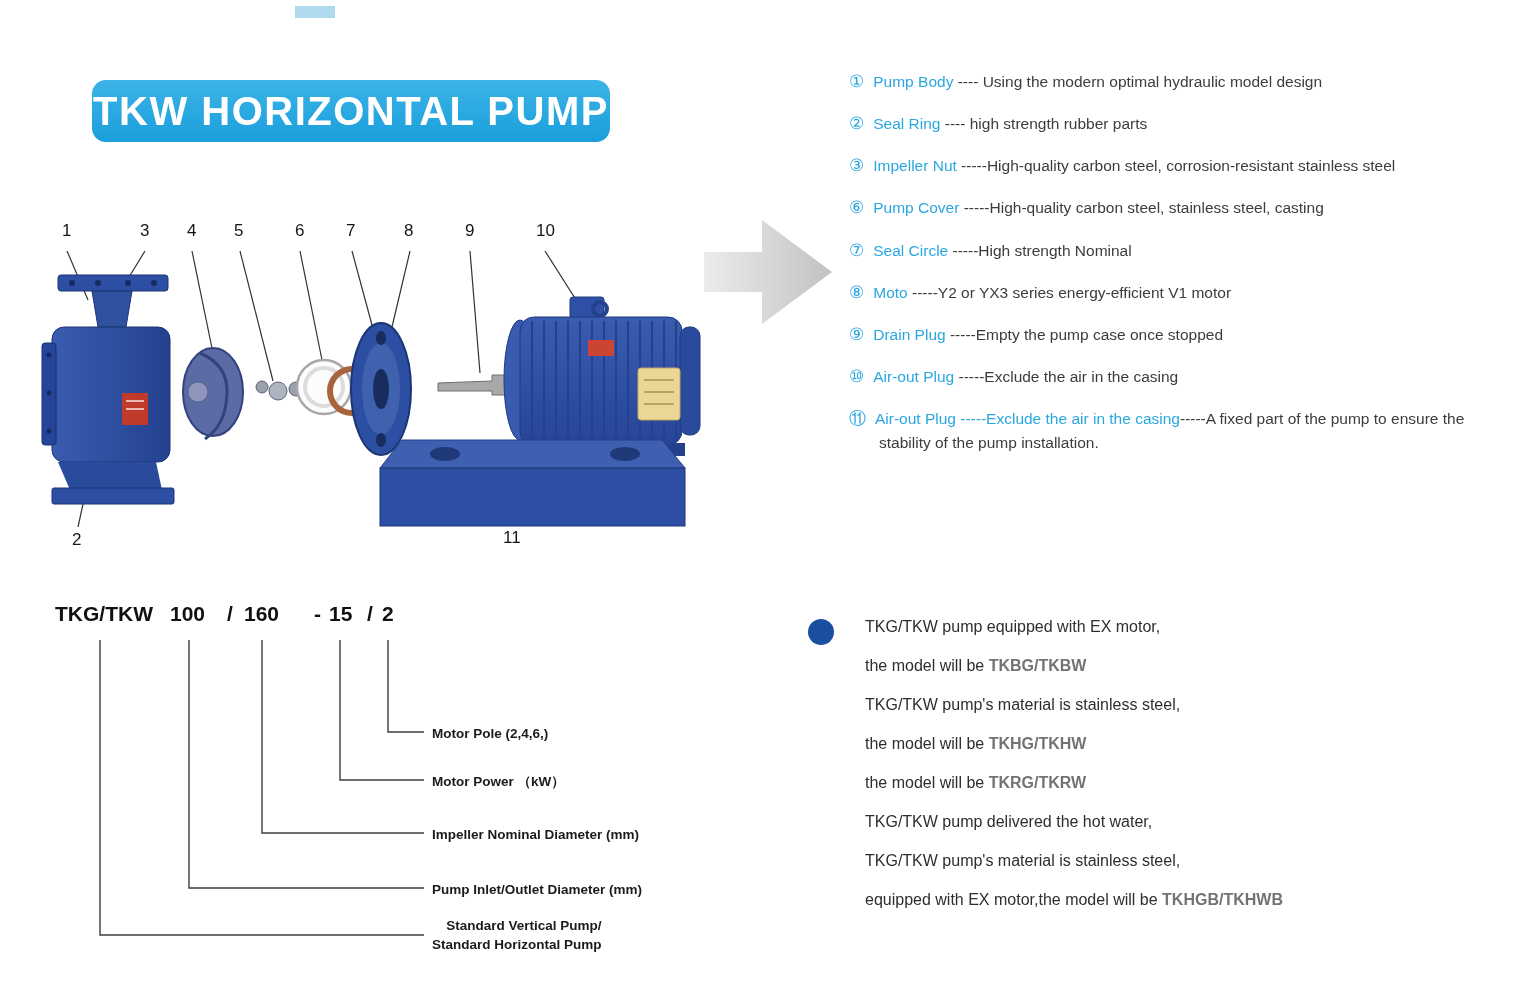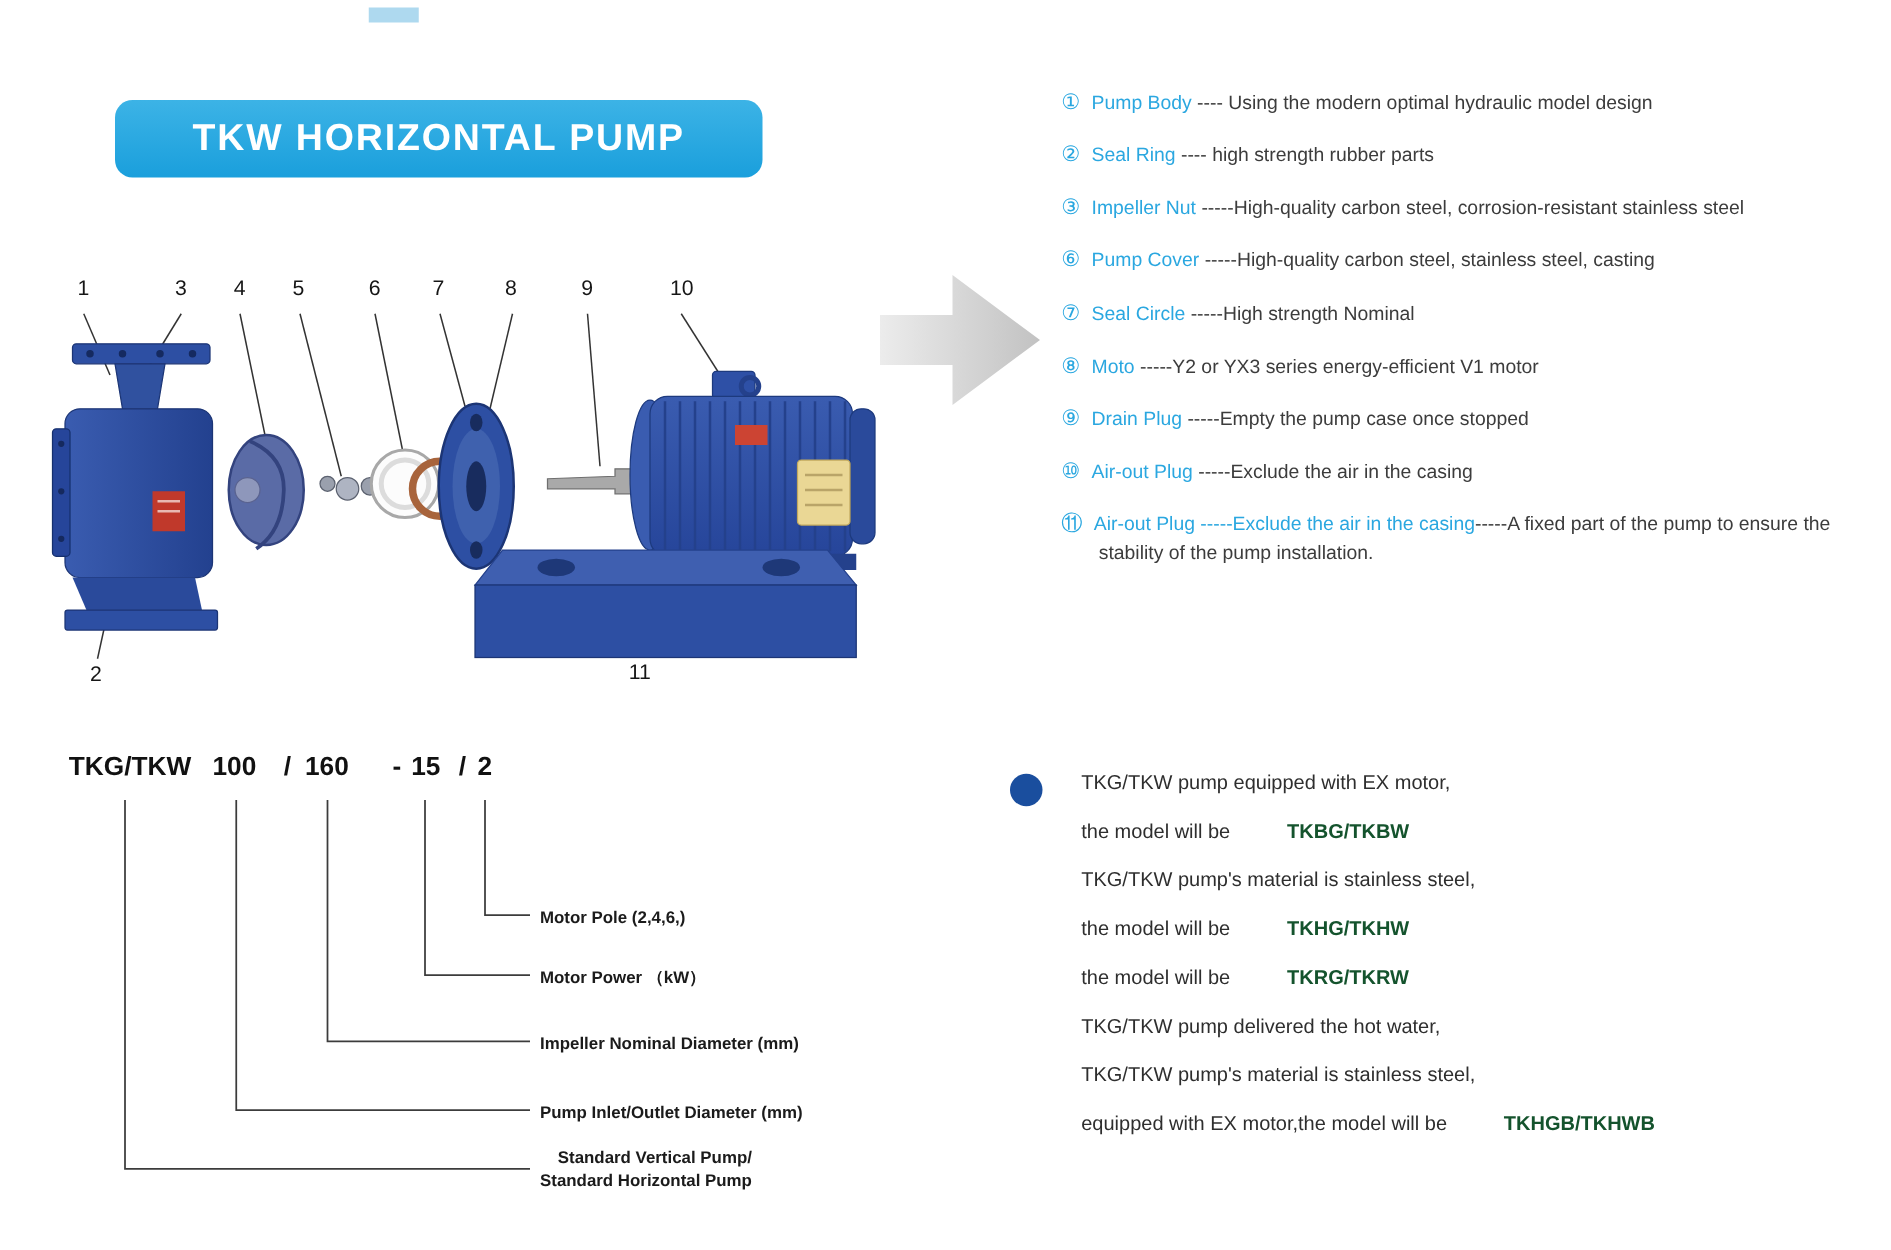--- a/index.html
+++ b/index.html
@@ -5,42 +5,42 @@
   * { margin:0; padding:0; box-sizing:border-box; }
   html,body { background:#ffffff; }
   body { font-family:"Liberation Sans", sans-serif; }
   .page { position:relative; width:1513px; height:1000px; background:#fff; overflow:hidden; }
 
   .top-dash { position:absolute; left:295px; top:6px; width:40px; height:12px; background:#aed9ef; }
 
   .banner { position:absolute; left:92px; top:80px; width:518px; height:62px;
             background:linear-gradient(180deg,#3cb3e6,#1a9fdc); border-radius:14px;
             display:flex; align-items:center; justify-content:center; }
-  .banner-title { color:#fff; font-size:30px; font-weight:bold; letter-spacing:1.5px; }
+  .banner-title { color:#fff; font-size:40px; font-weight:bold; letter-spacing:1.5px; }
 
   .num-label { position:absolute; font-size:17px; color:#161616; }
 
   .parts { position:absolute; left:849px; top:70px; width:648px; }
   .part-item { font-size:15.5px; color:#3c3c3c; line-height:1.45; margin-bottom:17.5px;
                padding-left:30px; text-indent:-30px; }
   .pnum { color:#2aa7e0; font-size:17px; margin-right:9px; }
   .pname, .pblue { color:#2aa7e0; }
 
   .mc-token { position:absolute; top:602px; font-size:21px; font-weight:bold; color:#111; }
 
   .callout-label { position:absolute; left:432px; font-size:13.5px; font-weight:bold;
                    color:#1b1b1b; line-height:19px;text-align:right; }
 
   .overlay { position:absolute; left:0; top:0; pointer-events:none; }
 
   .note-bullet { position:absolute; left:808px; top:619px; width:26px; height:26px;
                  border-radius:50%; background:#1a4e9e; }
   .notes { position:absolute; left:865px; top:607px; width:625px; }
   .note-line { font-size:16px; color:#2e2e2e; line-height:39px; }
-  .note-line b { color:#14532d;margin-left:41px; }
+  .note-line b { color:#737373; }
 </style>
 </head>
 <body>
 
 <div class="page">
 
   <div class="top-dash"></div>
 
   <div class="banner">
     <span class="banner-title">TKW HORIZONTAL PUMP</span>

